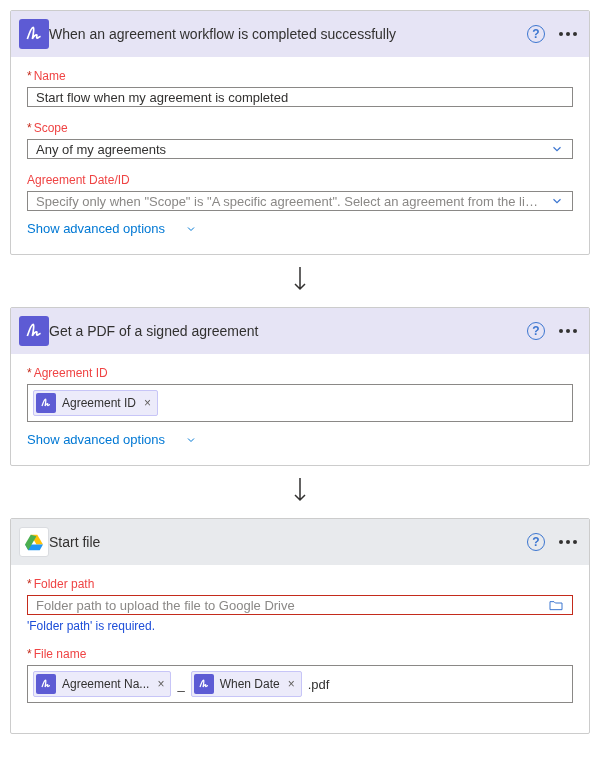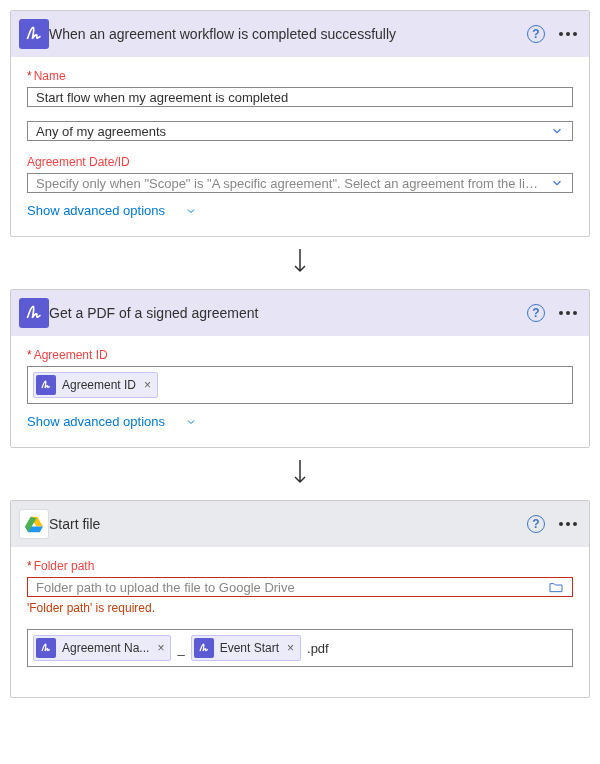--- a/index.html
+++ b/index.html
@@ -52,21 +52,21 @@
   .input {
     width: 100%; border: 1px solid #8a8886; padding: 6px 8px;
     font-size: 13px; font-family: inherit; color: #323130;
     background: #fff; height: 20px;
     display: flex; align-items: center; justify-content: space-between; gap: 8px;
   }
   .input.error { border-color: #c42b1c; }
   .placeholder { color: #8a8886; white-space: nowrap; overflow: hidden; text-overflow: ellipsis; flex: 1; }
   .chevron { color: #3c76d0; }
   .folder-icon { color: #3c76d0; flex: none; }
-  .error-text { color: #c2410c; font-size: 12px; margin-top: 4px; }
+  .error-text { color: #1d4ed8; font-size: 12px; margin-top: 4px; }
   .adv-link {
     color: #0078d4; font-size: 13px; display: flex;
     align-items: center; gap: 20px; cursor: pointer; padding: 4px 0 2px;
   }
   .conn-arrow { display: flex; justify-content: center; padding: 10px 0 14px; }
   .token-row {
     width: 100%; border: 1px solid #8a8886; padding: 5px;
     font-size: 13px; font-family: inherit; background: #fff;
     min-height: 36px; display: flex; align-items: center; gap: 6px; flex-wrap: wrap;
   }
@@ -102,20 +102,21 @@
           <span></span>
         </div>
     </div>
   </div>
   <div class="card-body">
     <div class="field">
       <span class="label required">Name</span>
       <input class="input" value="Start flow when my agreement is completed" style="">
     </div>
     <div class="field">
+      <span class="label required">Scope</span>
       <div class="input">
         <span>Any of my agreements</span>
         <svg class="chevron" width="14" height="14" viewBox="0 0 24 24" fill="none" stroke="currentColor" stroke-width="2">
             <path d="M6 9l6 6 6-6"></path>
           </svg>
       </div>
     </div>
     <div class="field" style="margin-bottom:6px;">
       <span class="label">Agreement Date/ID</span>
       <div class="input">
@@ -211,38 +212,39 @@
       <span class="label required">Folder path</span>
       <div class="input error">
         <span class="placeholder">Folder path to upload the file to Google Drive</span>
         <svg class="folder-icon" width="16" height="16" viewBox="0 0 24 24" fill="none" stroke="currentColor" stroke-width="1.5">
             <path d="M3 7h6l2 2h10v10H3V7z"></path>
           </svg>
       </div>
       <div class="error-text">'Folder path' is required.</div>
     </div>
     <div class="field">
+      <span class="label required">File name</span>
       <div class="token-row">
         <span class="token">
           <span class="token-icon">
             <svg width="12" height="12" viewBox="0 0 24 24" fill="none" stroke="#fff" stroke-width="2.5">
                 <path d="M4 18c2-6 5-14 7-14 1.5 0 0 10-1 14 1-2 3-5 5-5 1.5 0-1 4 1 4 1 0 2-2 4-2"></path>
               </svg>
           </span>
           <span>Agreement Na...</span>
           <span class="token-x">×</span>
         </span>
         <span class="sep">_</span>
         <span class="token">
           <span class="token-icon">
             <svg width="12" height="12" viewBox="0 0 24 24" fill="none" stroke="#fff" stroke-width="2.5">
                 <path d="M4 18c2-6 5-14 7-14 1.5 0 0 10-1 14 1-2 3-5 5-5 1.5 0-1 4 1 4 1 0 2-2 4-2"></path>
               </svg>
           </span>
-          <span>Event Start</span>
+          <span>When Date</span>
           <span class="token-x">×</span>
         </span>
         <span class="sep">.pdf</span>
       </div>
     </div>
 
   </div>
 </div>
 
 </body></html>

